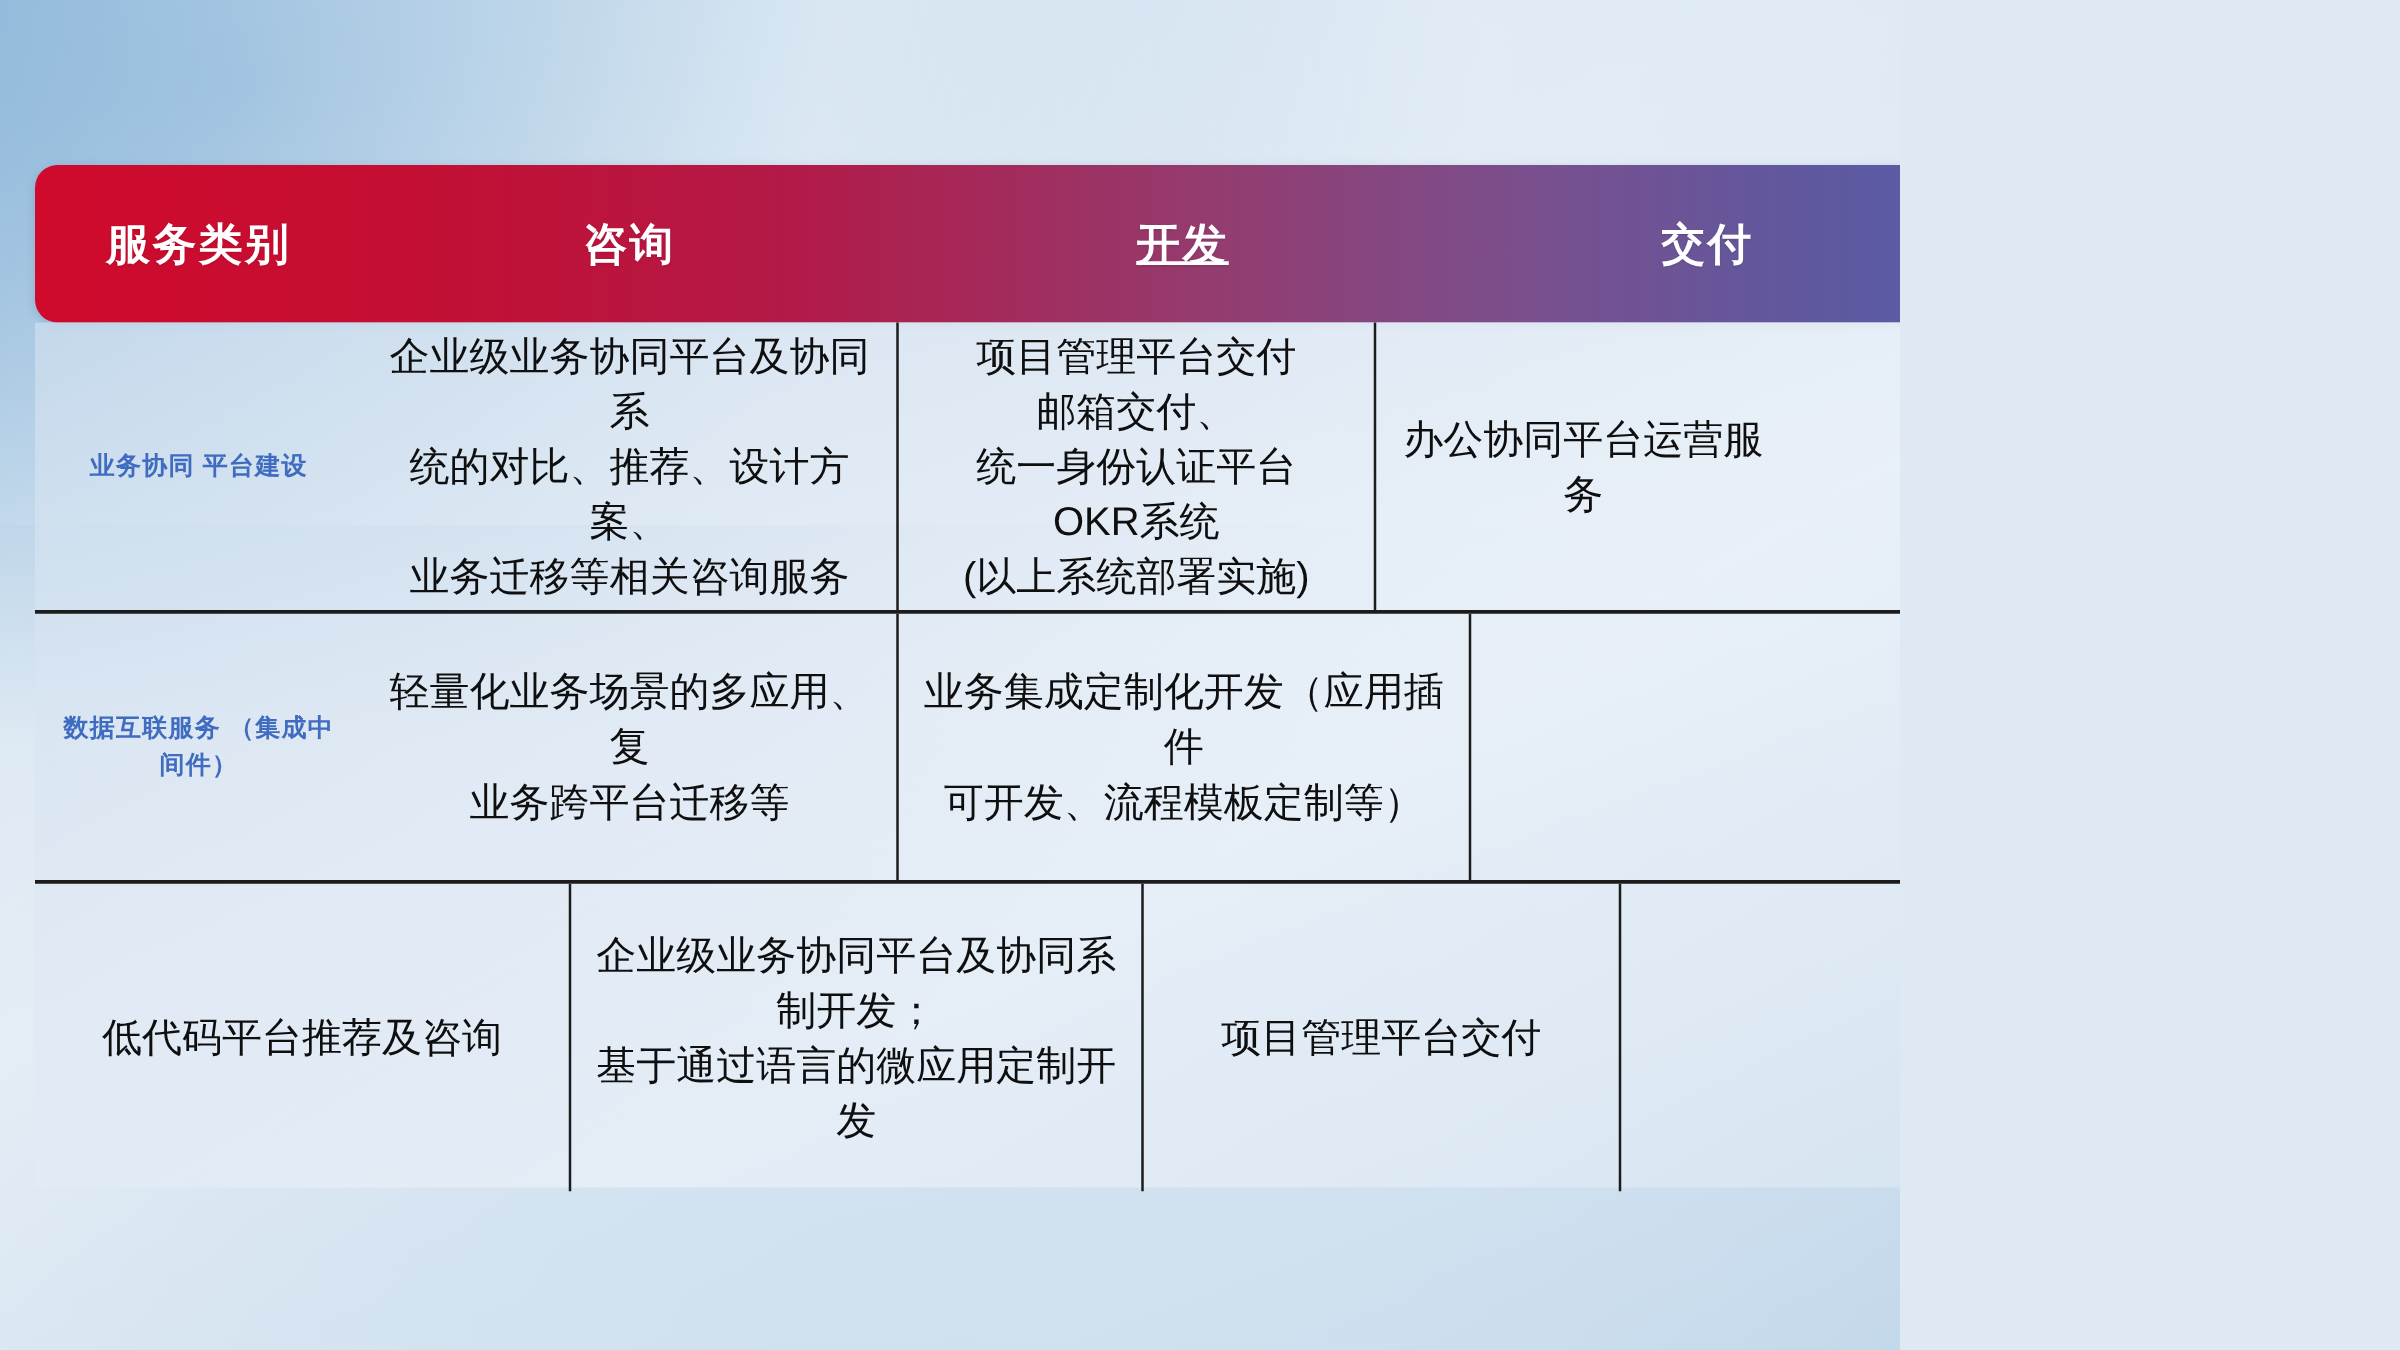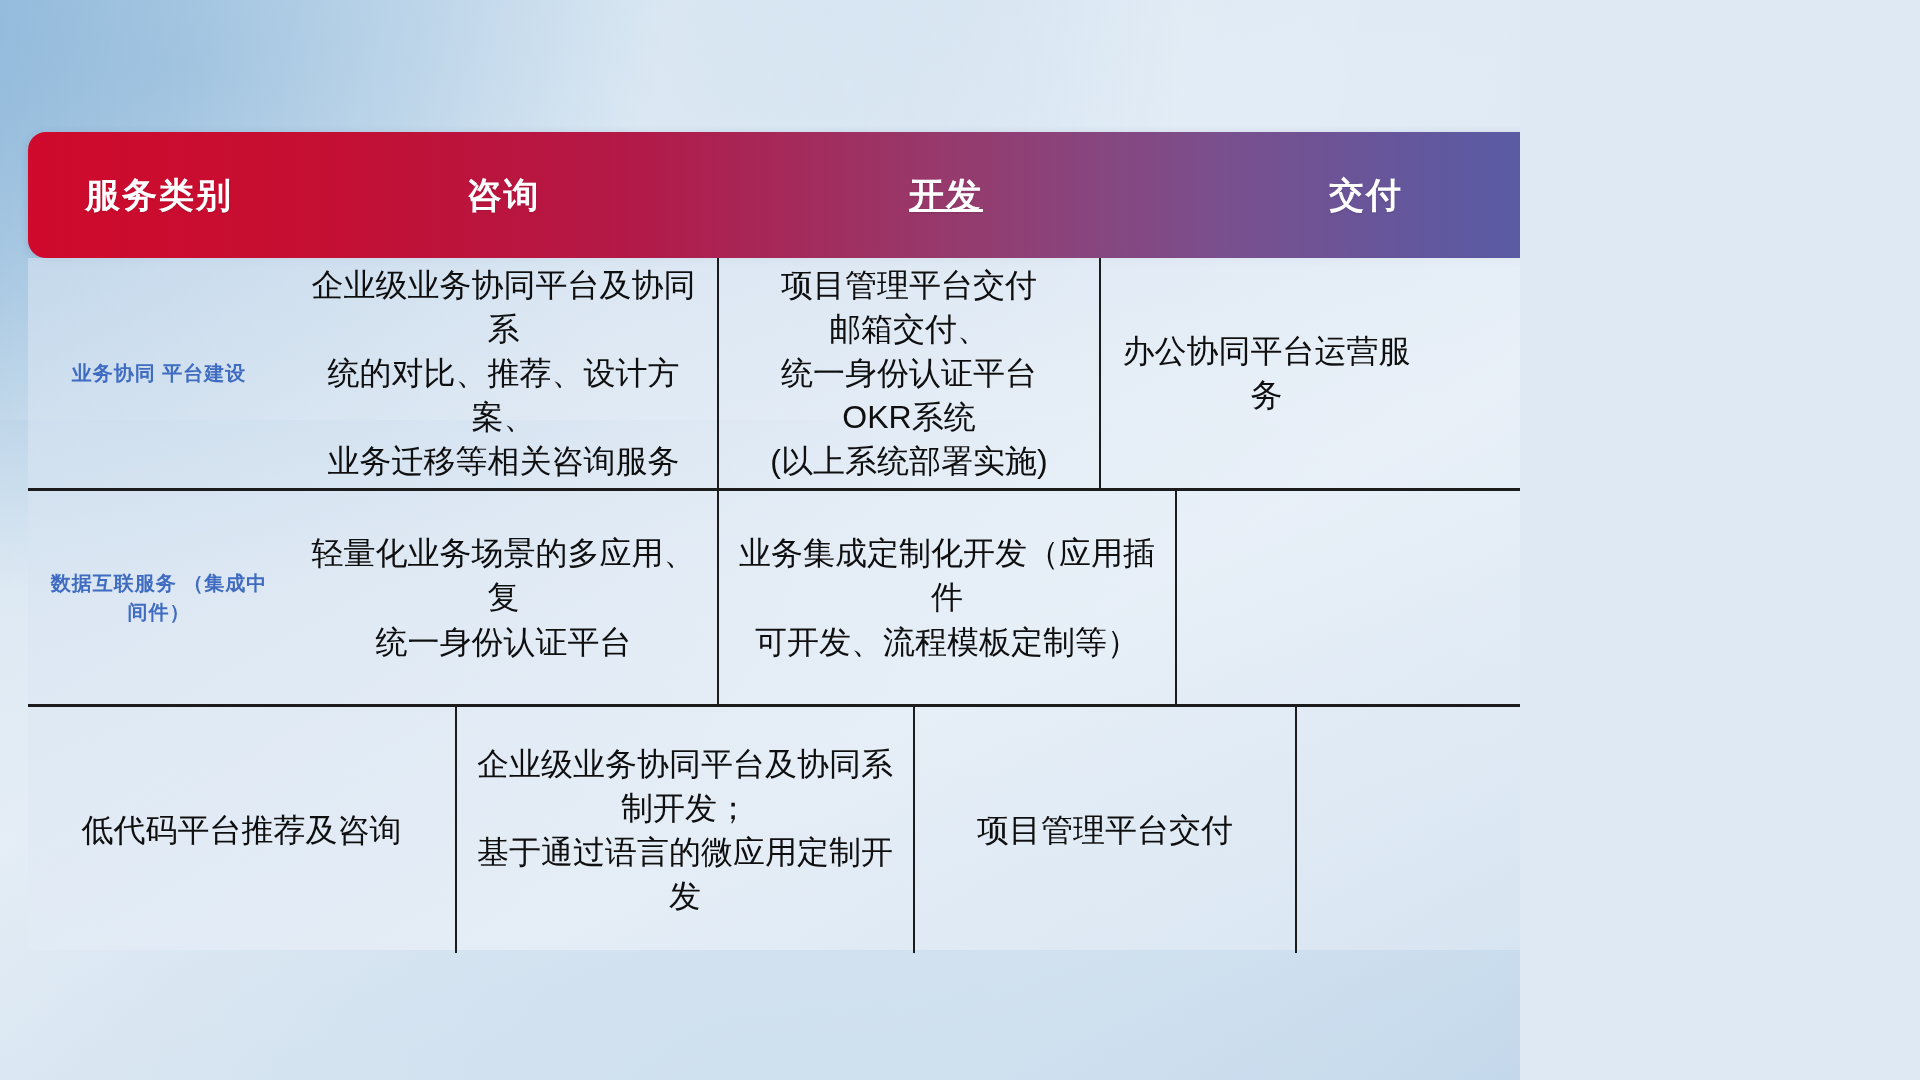--- a/index.html
+++ b/index.html
@@ -172,21 +172,21 @@
         </div>
       </div>
 
       <div class="row r1">
         <div class="cell c0">
           <div class="cat">数据互联服务
 （集成中间件）</div>
         </div>
         <div class="cell c1">
           <div class="desc">轻量化业务场景的多应用、复
-统一身份认证平台</div>
+业务跨平台迁移等</div>
         </div>
         <div class="cell c2 cell-sep">
           <div class="desc">业务集成定制化开发（应用插件
 可开发、流程模板定制等）</div>
         </div>
         <div class="cell c3 cell-sep">
           <div class="desc"></div>
         </div>
         <div class="cell c4 cell-sep">
           <div class="desc"></div>

